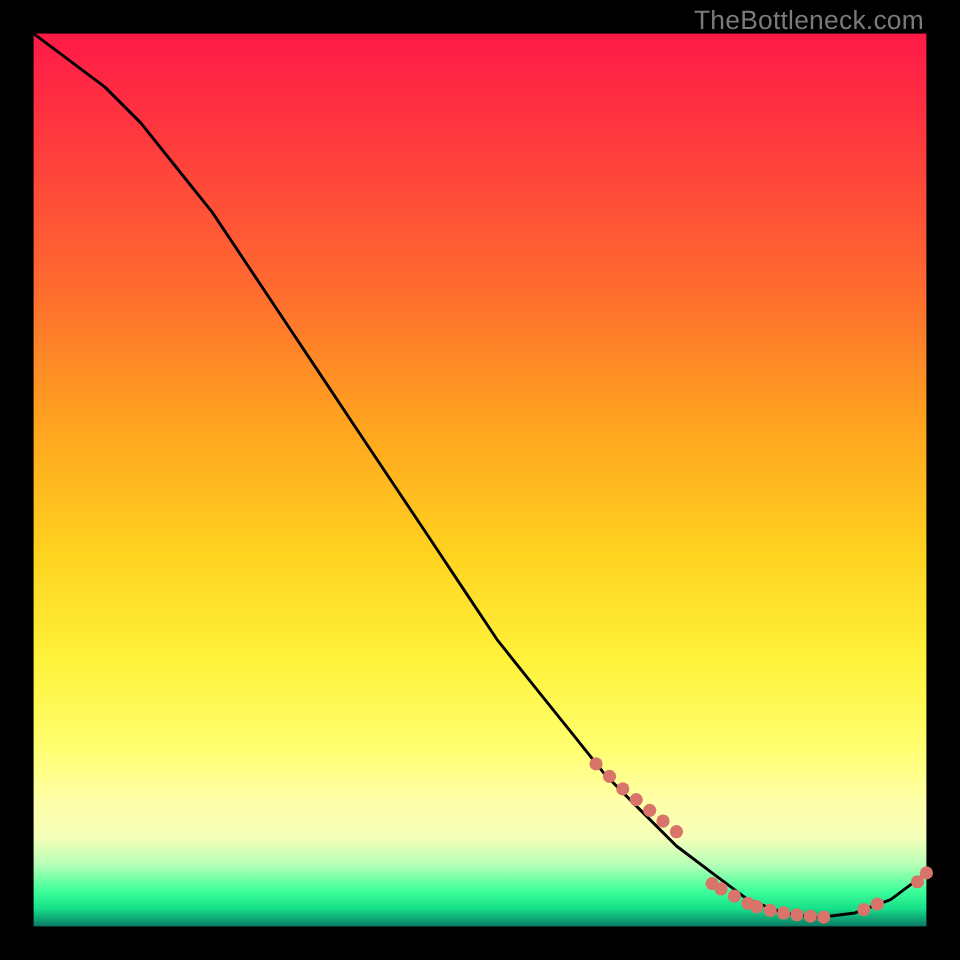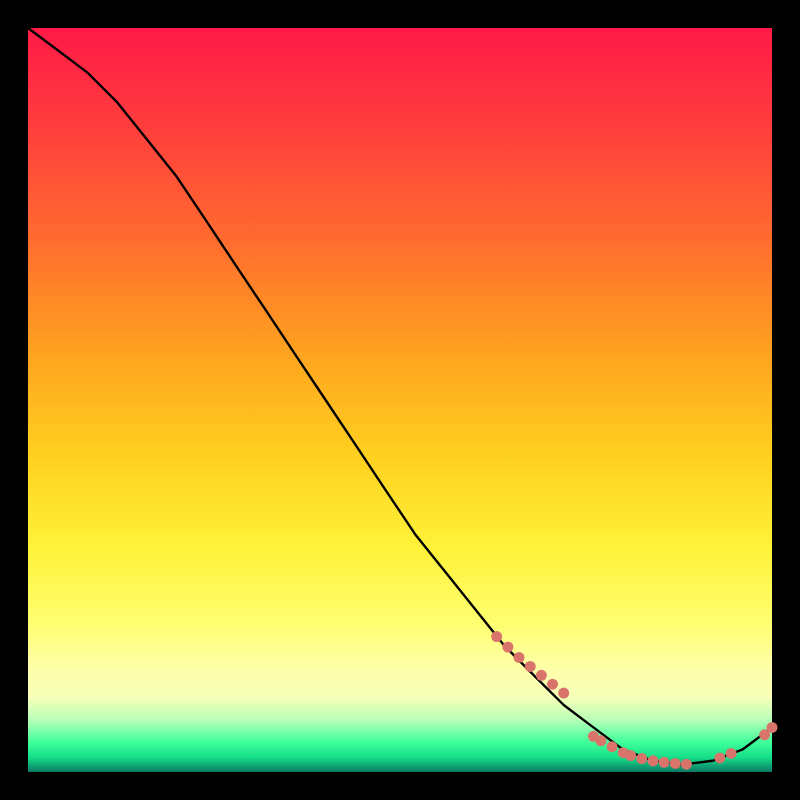--- a/index.html
+++ b/index.html
@@ -88,13 +88,14 @@
         <circle cx="636.1" cy="734.3" r="5.5" fill="#d9746b"></circle>
         <circle cx="647.3" cy="735.4" r="5.5" fill="#d9746b"></circle>
         <circle cx="658.4" cy="736.2" r="5.5" fill="#d9746b"></circle>
         <circle cx="691.9" cy="729.9" r="5.5" fill="#d9746b"></circle>
         <circle cx="703.1" cy="725.4" r="5.5" fill="#d9746b"></circle>
         <circle cx="736.6" cy="706.8" r="5.5" fill="#d9746b"></circle>
         <circle cx="744.0" cy="699.4" r="5.5" fill="#d9746b"></circle>
       </g>
   </svg>
 
+  <div class="watermark">TheBottleneck.com</div>
 </div>
 
 </body></html>

